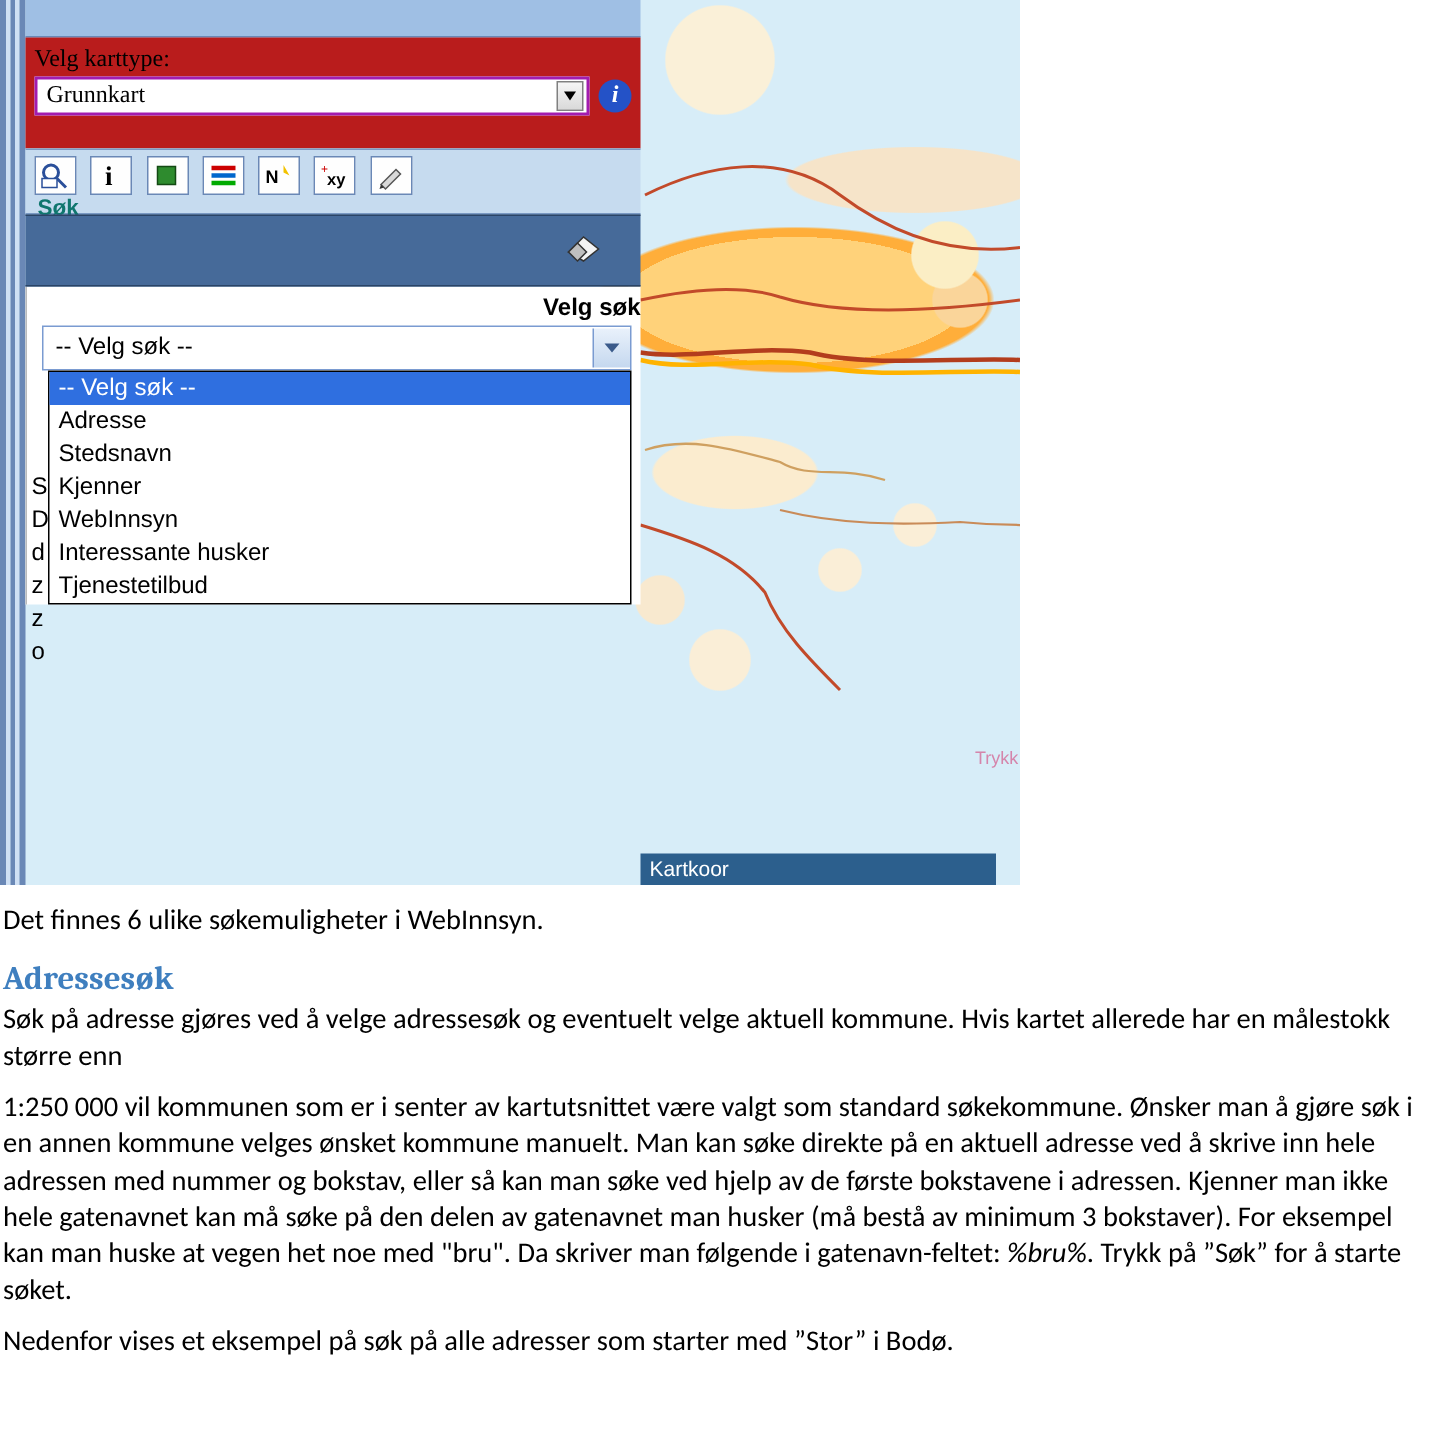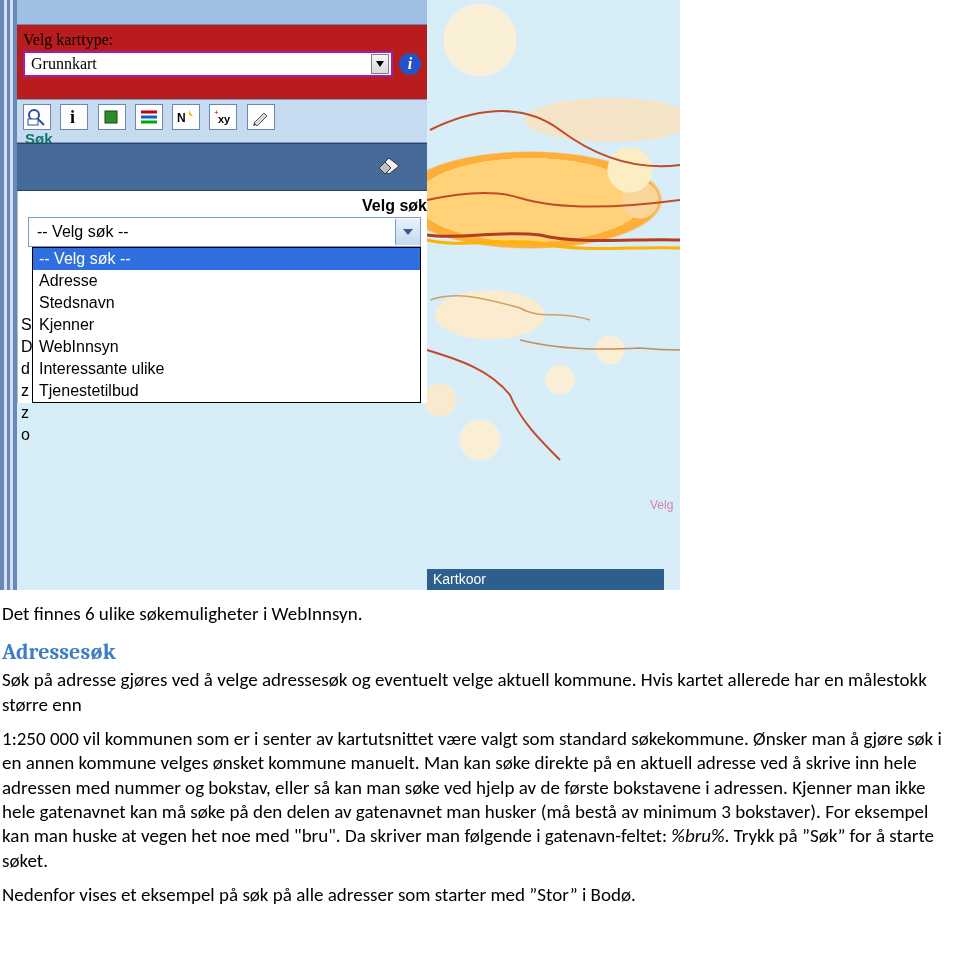--- a/index.html
+++ b/index.html
@@ -247,21 +247,21 @@
   <div class="map-bg"></div>
   <svg class="map-lines" width="680" height="590">
     <path d="M430,130 C470,110 520,100 560,130 C600,160 640,170 680,165" stroke="#c24a2a" stroke-width="2" fill="none"></path>
     <path d="M427,200 C450,195 490,188 520,198 C560,210 620,208 680,200" stroke="#c24a2a" stroke-width="2" fill="none"></path>
     <path d="M427,235 C460,240 500,230 540,235 C580,245 640,238 680,240" stroke="#b33d1d" stroke-width="3" fill="none"></path>
     <path d="M427,240 C460,248 500,238 540,243 C580,253 640,246 680,248" stroke="#ffb300" stroke-width="3" fill="none"></path>
     <path d="M430,300 C460,290 490,300 520,308 C540,320 560,310 590,320" stroke="#cfa060" stroke-width="1.5" fill="none"></path>
     <path d="M427,350 C460,360 490,370 510,395 C520,420 540,440 560,460" stroke="#c24a2a" stroke-width="2" fill="none"></path>
     <path d="M520,340 C560,350 600,350 640,348 C660,350 680,350 680,350" stroke="#c98b58" stroke-width="1.5" fill="none"></path>
   </svg>
-  <div class="map-label-beia">Velg</div>
+  <div class="map-label-beia">Trykk</div>
   <div class="map-bottom-bar">Kartkoor</div>
 
   <div class="vrule1"></div>
   <div class="vrule2"></div>
   <div class="vrule3"></div>
   <div class="vrule4"></div>
   <div class="vrule5"></div>
 
   <div class="panel">
     <div class="top-blue"></div>
@@ -339,21 +339,21 @@
           <span>-- Velg søk --</span>
           <span class="select2-arrow"></span>
         </div>
       </div>
       <div class="dropdown-list">
         <div class="dropdown-item selected">-- Velg søk --</div>
         <div class="dropdown-item">Adresse</div>
         <div class="dropdown-item">Stedsnavn</div>
         <div class="dropdown-item">Kjenner</div>
         <div class="dropdown-item">WebInnsyn</div>
-        <div class="dropdown-item">Interessante ulike</div>
+        <div class="dropdown-item">Interessante husker</div>
         <div class="dropdown-item">Tjenestetilbud</div>
       </div>
     </div>
   </div>
 
   <div class="margin-letters">
     <div>S</div>
     <div>D</div>
     <div>d</div>
     <div>z</div>

